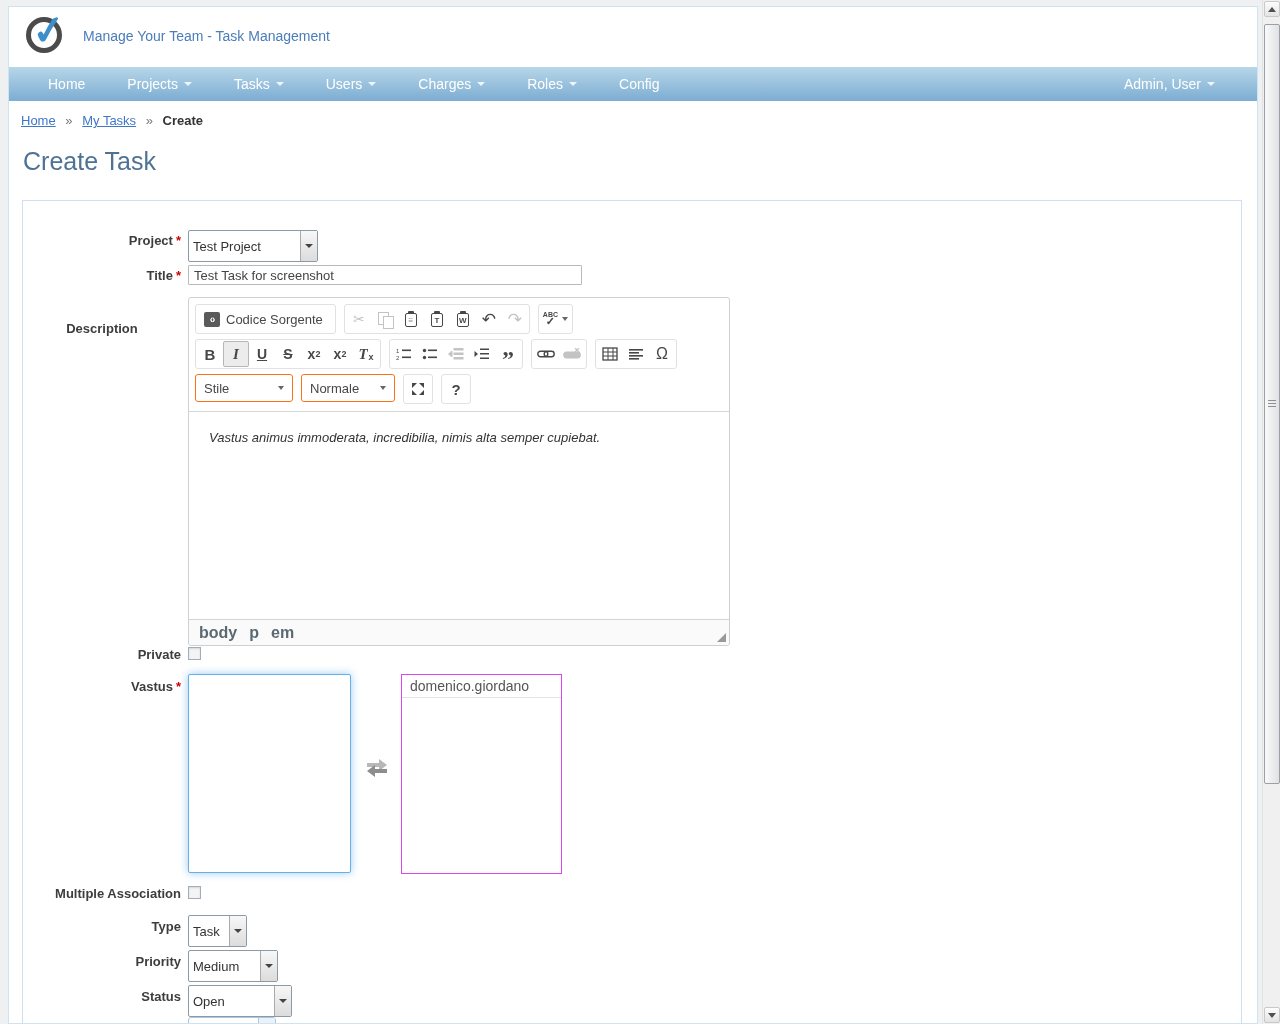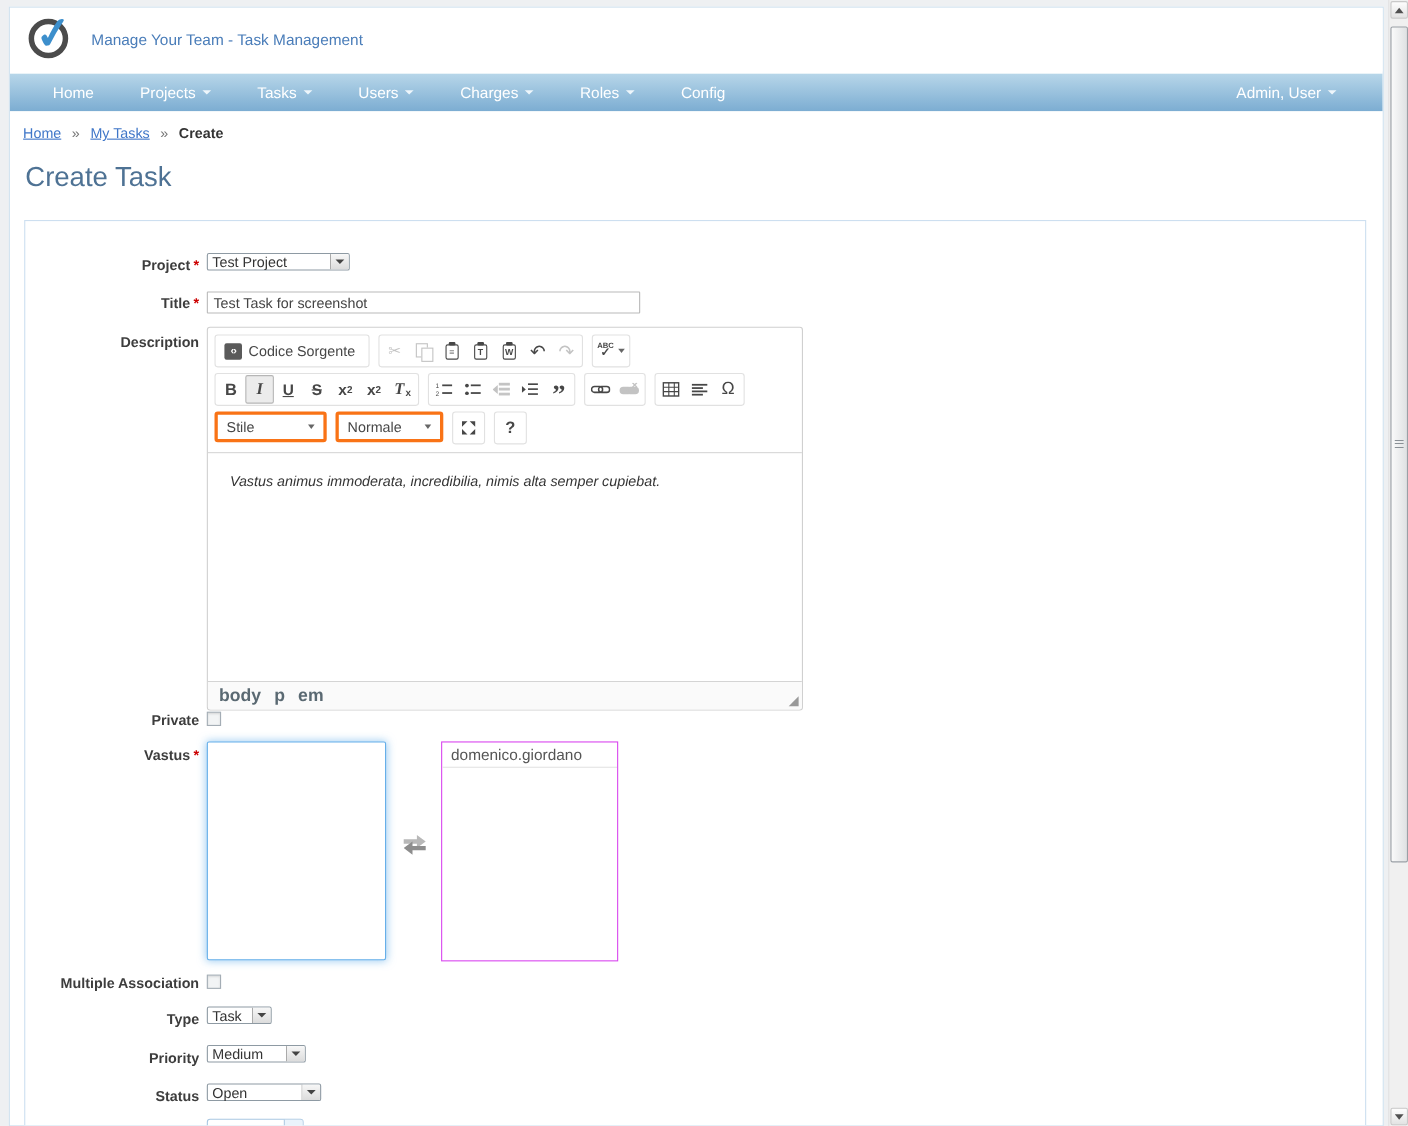--- a/index.html
+++ b/index.html
@@ -44,21 +44,21 @@
 
   
   .panel { position:absolute; left:13px; top:193px; width:1220px; height:1100px;
            background:#fff; border:1px solid #cddff0; }
 
   .flabel { position:absolute; left:0; width:158px; text-align:right; font-size:13px;
             font-weight:bold; color:#3d3d3d; white-space:nowrap; }
   .req { color:#c00; margin-left:3px; }
 
   
-  .sel { position:absolute; height:16px; border:1px solid #8e9aa3; border-radius:2px;
+  .sel { position:absolute; height:32px; border:1px solid #8e9aa3; border-radius:2px;
          background:#fff; display:flex; align-items:center; cursor:pointer; }
   .sel .val { flex:1; font-size:13px; color:#333; padding:0 4px; overflow:hidden; white-space:nowrap; }
   .sel .btn { width:17px; height:100%; border-left:1px solid #aaa;
               background:linear-gradient(#f7f7f7,#dcdcdc); display:flex; align-items:center;
               justify-content:center; border-radius:0 1px 1px 0; }
   .sel .btn::after { content:""; width:0; height:0; border-left:4px solid transparent;
               border-right:4px solid transparent; border-top:4px solid #444; }
 
   .text-input { position:absolute; height:20px; border:1px solid #b9b9b9; border-radius:1px;
                 font-family:"Liberation Sans",sans-serif; font-size:13px; color:#444;
@@ -103,21 +103,21 @@
   .spell .chk { font-size:11px; font-weight:bold; margin-top:-2px; }
   .tb-caret { width:0; height:0; border-left:3.5px solid transparent; border-right:3.5px solid transparent;
           border-top:4px solid #666; margin-left:4px; }
   .sub-mark { font-size:9px; vertical-align:sub; font-weight:bold; }
   .sup-mark { font-size:9px; vertical-align:super; font-weight:bold; }
   .script-base { font-weight:bold; font-size:14px; }
   .rf-base { font-family:"Liberation Serif",serif; font-style:italic; font-weight:bold; font-size:15px; }
   .rf-mark { font-size:9px; font-weight:bold; margin-left:1px; margin-top:6px; }
   .quote-g { font-family:"Liberation Serif",serif; font-size:24px; font-weight:bold; line-height:10px;
              margin-top:10px; }
-  .dd { display:inline-flex; align-items:center; border:3px solid #f97316; border-radius:3px;
+  .dd { display:inline-flex; align-items:center; border:1px solid #f97316; border-radius:3px;
         height:28px; padding:0 8px; margin-right:8px; font-size:13px; color:#474747; cursor:pointer; }
   .dd .lbl { min-width:60px; }
   .dd .tb-caret { margin-left:14px; }
   .one-btn { margin-right:8px; }
 
   .ed-content { border-top:1px solid #d6d6d6; height:208px; padding:18px 20px; font-size:13px;
                 color:#333; cursor:text; }
   .ed-content em { font-style:italic; }
   .ed-status { border-top:1px solid #d4d4d4; background:#fafafa; height:26px; display:flex;
                align-items:center; padding:0 10px; position:relative; border-radius:0 0 3px 3px; }
@@ -226,21 +226,21 @@
     <div class="sel" style="left:165px; top:29px; width:130px;">
       <span class="val">Test Project</span>
       <span class="btn"></span>
     </div>
 
     <label class="flabel" style="top:67px;">
       <span>Title</span><span class="req">*</span>
     </label>
     <input class="text-input" style="left: 165px; top: 64px; width: 394px;" type="text" value="Test Task for screenshot">
 
-    <label class="flabel" style="top:102px;">
+    <label class="flabel" style="top:120px;text-align:center;">
       <span>Description</span>
     </label>
 
     <div class="editor">
       <div class="toolbar">
 
         <div class="tb-row">
           <div class="tb-group">
             <div class="tb-btn" style="min-width:auto; padding:0 6px;">
               <span class="src-ico">‹›</span>

